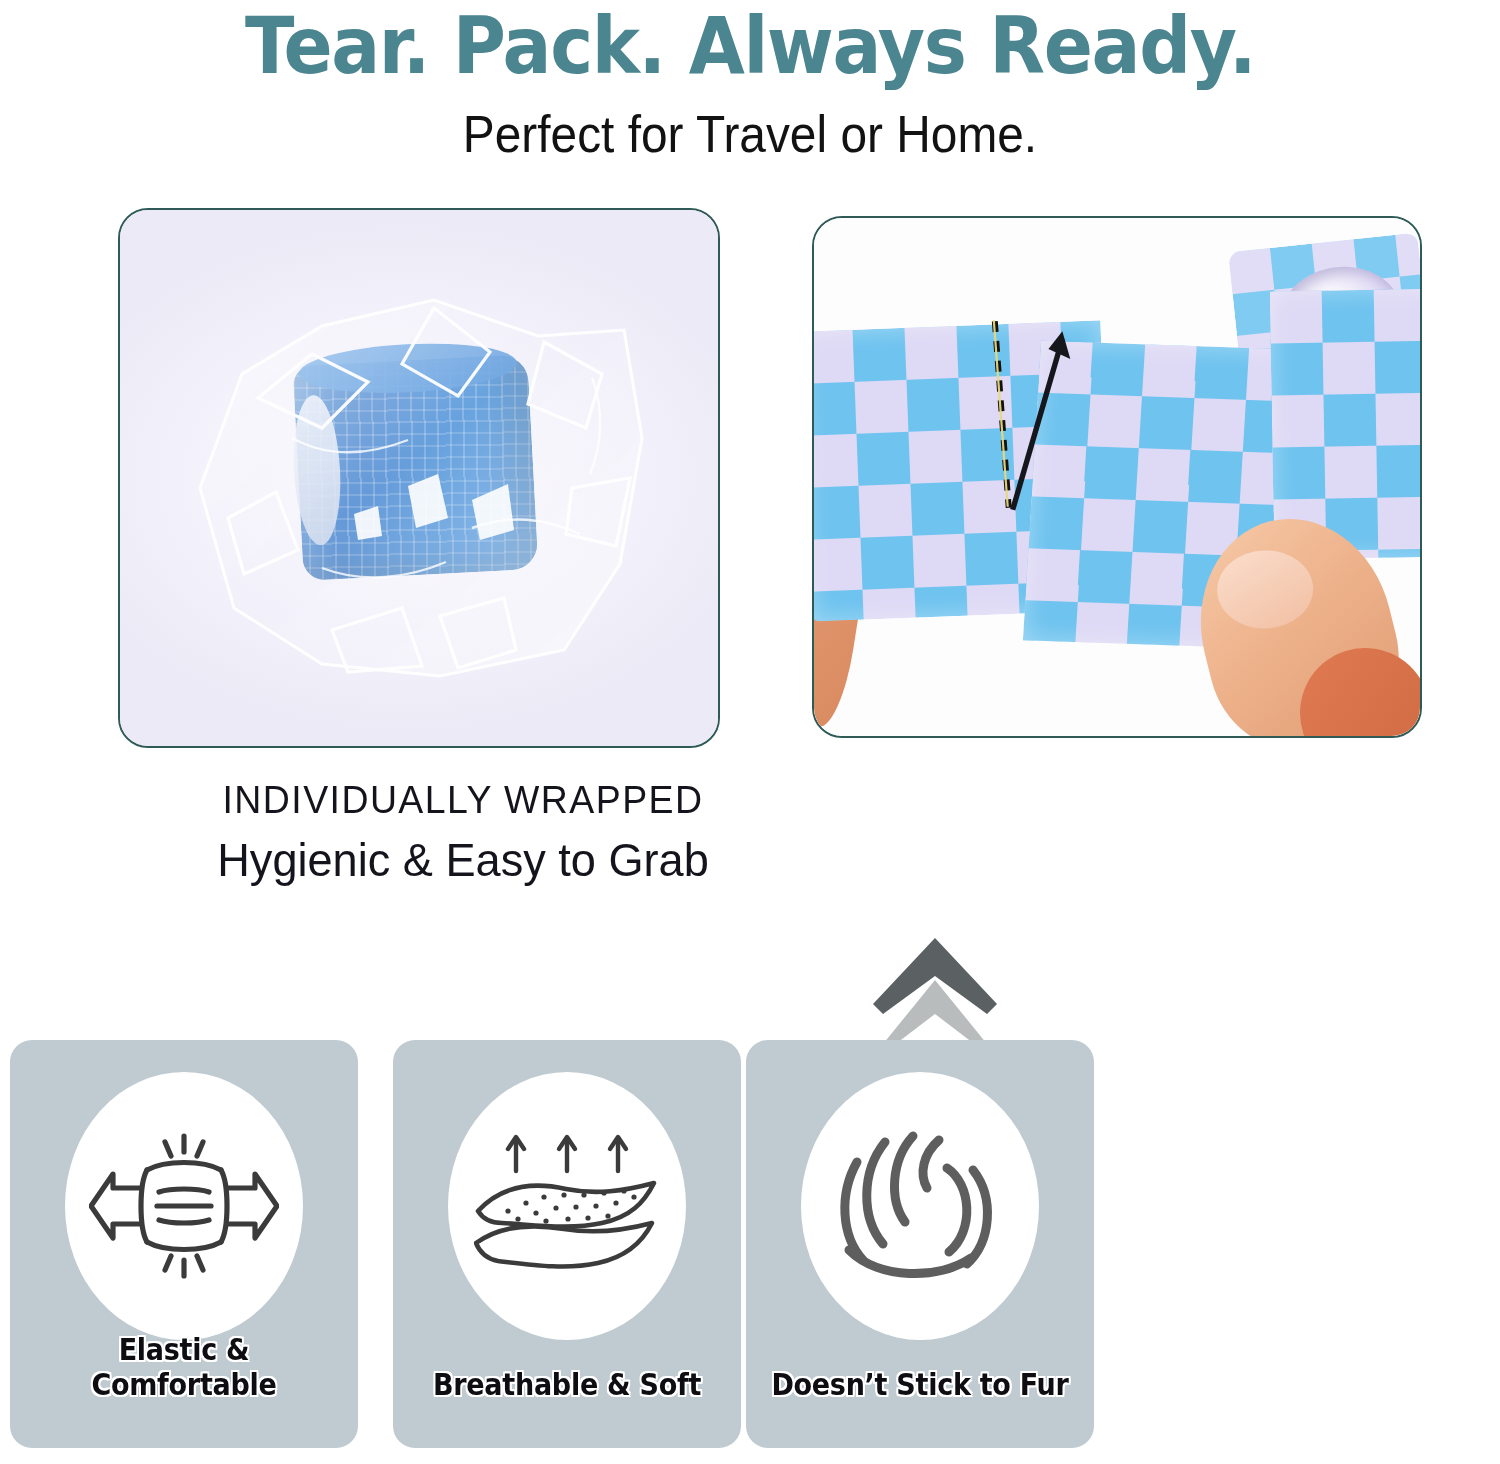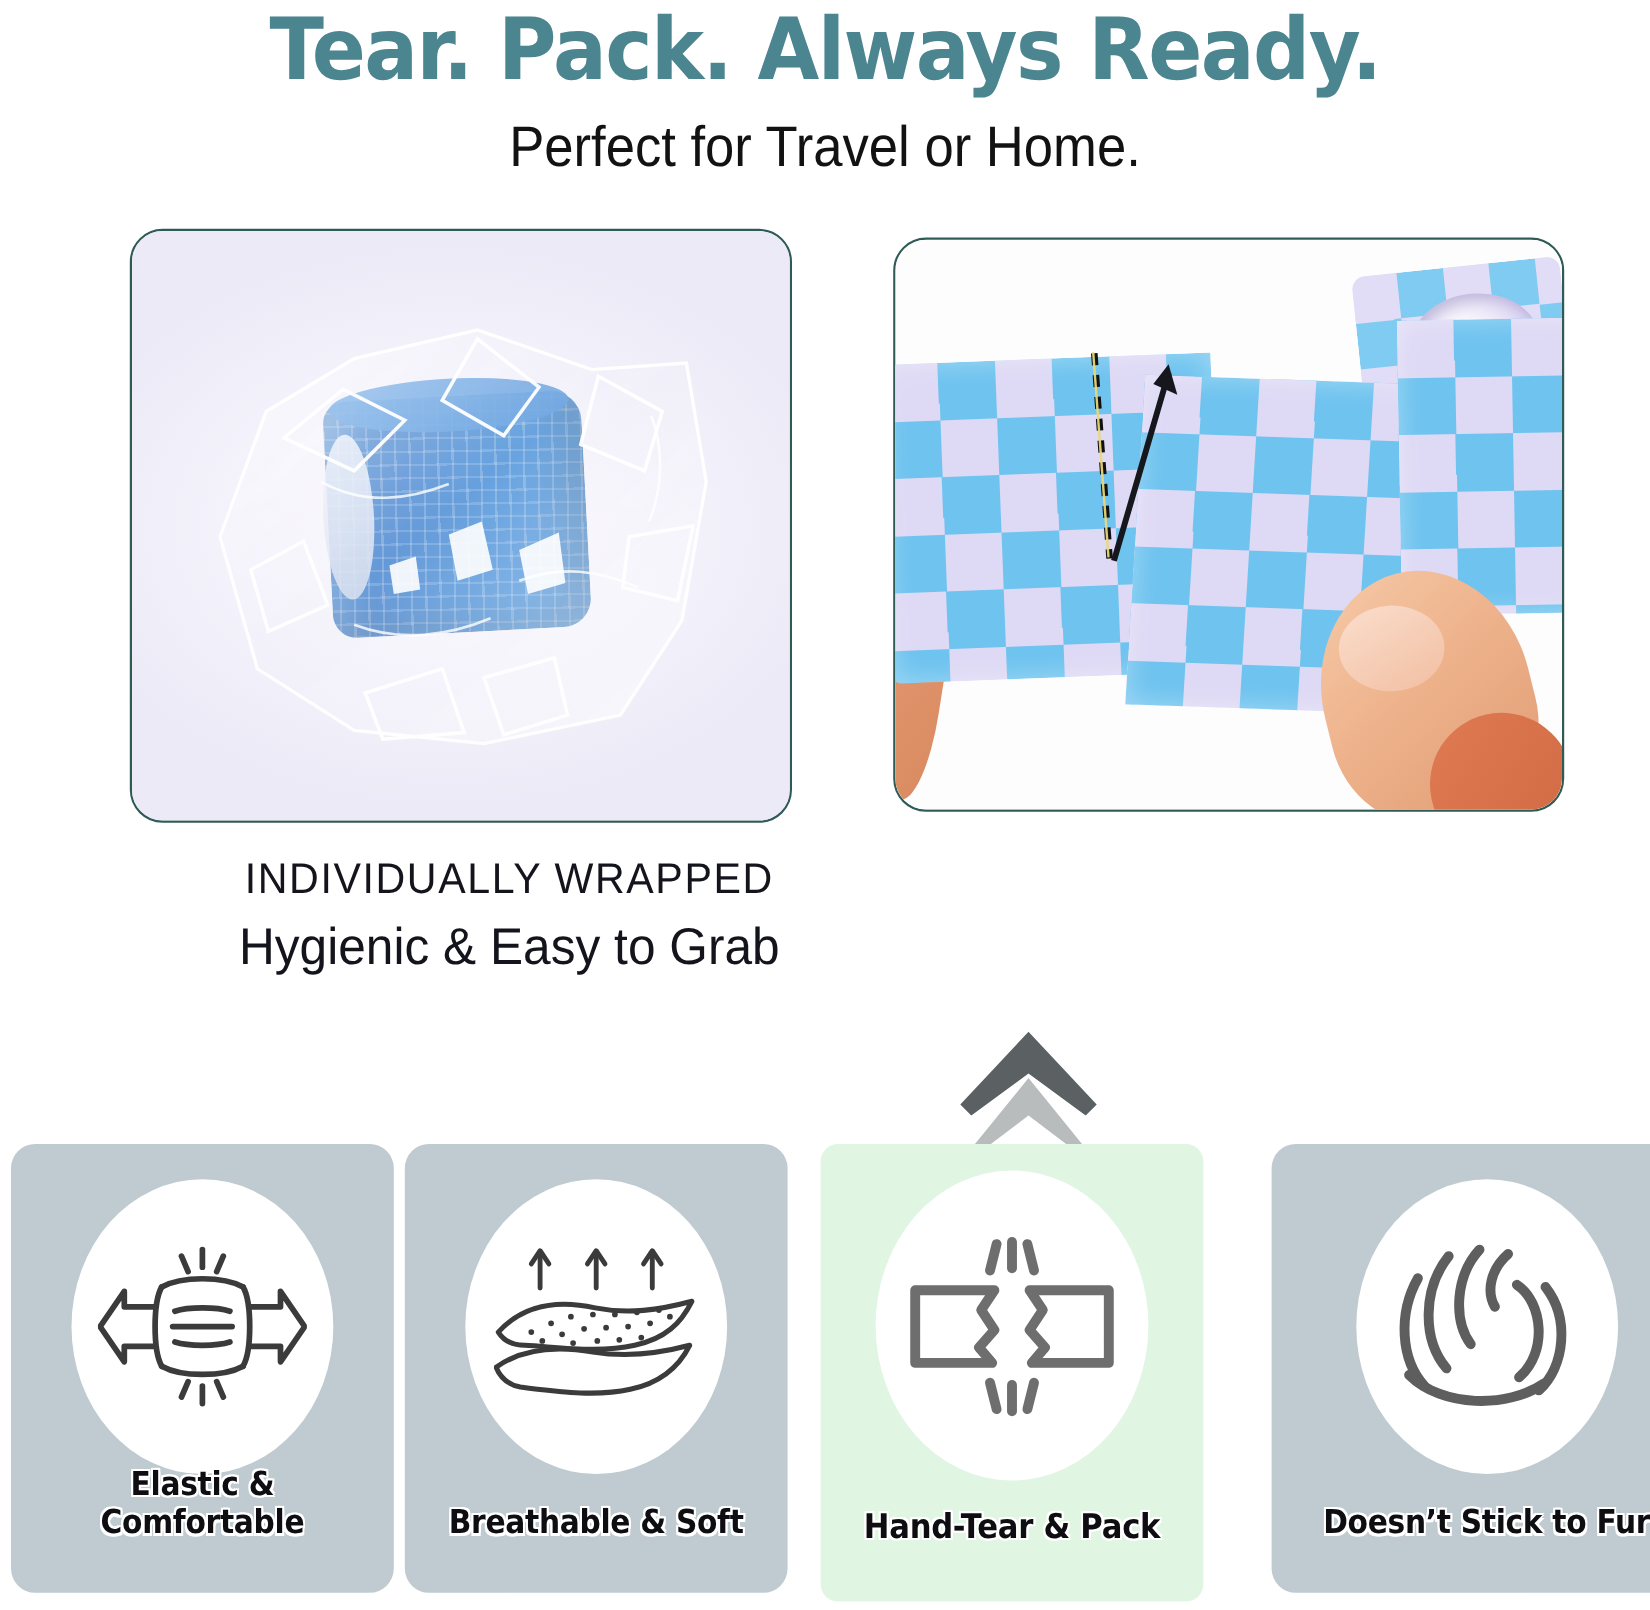--- a/index.html
+++ b/index.html
@@ -206,21 +206,21 @@
     top:0;
     width:348px; height:408px;
     border-radius:22px;
     background:#bfcbd1;
     display:flex;
     flex-direction:column;
     align-items:center;
   }
   .card.highlight { background:#e0f5e2; border-radius:16px; height:416px; }
   .card:nth-child(1) { left:10px; }
-  .card:nth-child(2) { left:368px; }
+  .card:nth-child(2) { left:393px; }
   .card:nth-child(3) { left:746px; }
   .card:nth-child(4) { left:1156px; width:391px; }
 
   .icon-oval {
     margin-top:32px;
     width:238px; height:268px;
     border-radius:50%;
     background:#ffffff;
     display:flex;
     align-items:center;
@@ -404,39 +404,20 @@
           <circle cx="114" cy="87" r="2.6"></circle>
             <circle cx="134" cy="85" r="2.6"></circle>
         </g>
         <path d="M2 112 C24 96 54 92 90 98 C120 103 148 100 178 92
                  C168 112 152 126 124 132 C92 139 58 134 24 130 C14 128 6 122 2 112 Z" fill="#ffffff" stroke="#3b3b3b" stroke-width="4.6" stroke-linejoin="round"></path>
       </svg>
     </div>
     <div class="card-label">Breathable &amp; Soft</div>
   </div>
 
-  <div class="card highlight">
-    <div class="icon-oval">
-      <svg width="200" height="168" viewBox="0 0 200 168">
-        <g fill="none" stroke="#6e6e6e" stroke-width="9" stroke-linecap="round" stroke-linejoin="round">
-          <path d="M12 52 L84 52 L72 70 L84 88 L70 104 L82 118 L12 118 Z"></path>
-          <path d="M188 52 L116 52 L128 70 L116 88 L130 104 L118 118 L188 118 Z"></path>
-        </g>
-        <g stroke="#6e6e6e" stroke-width="9" stroke-linecap="round">
-          <line x1="80" y1="34" x2="86" y2="10"></line>
-          <line x1="100" y1="32" x2="100" y2="8"></line>
-          <line x1="120" y1="34" x2="114" y2="10"></line>
-          <line x1="80" y1="136" x2="86" y2="160"></line>
-          <line x1="100" y1="138" x2="100" y2="162"></line>
-          <line x1="120" y1="136" x2="114" y2="160"></line>
-        </g>
-      </svg>
-    </div>
-    <div class="card-label">Hand-Tear &amp; Pack</div>
-  </div>
 
   <div class="card">
     <div class="icon-oval">
       <svg width="170" height="160" viewBox="0 0 170 160">
         <g fill="none" stroke="#5e5e5e" stroke-width="9" stroke-linecap="round">
           <path d="M22 36 C4 68 6 110 28 134"></path>
           <path d="M50 16 C26 46 26 92 48 118"></path>
           <path d="M78 10 C56 34 54 74 70 96"></path>
           <path d="M104 14 C88 28 84 48 92 62"></path>
           <path d="M112 42 C136 58 140 104 114 126"></path>

